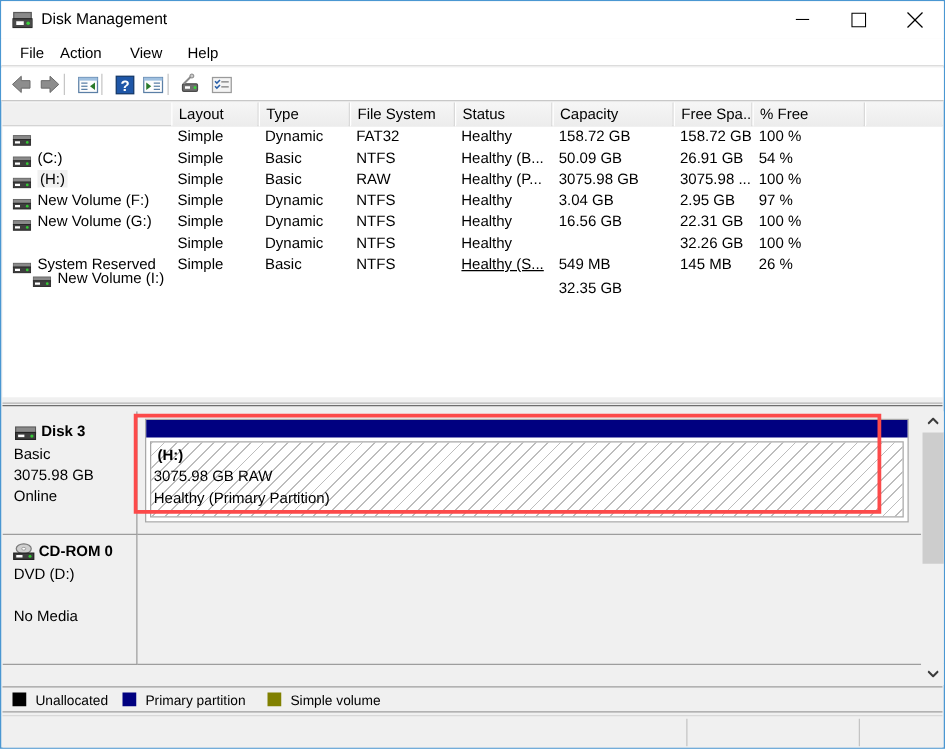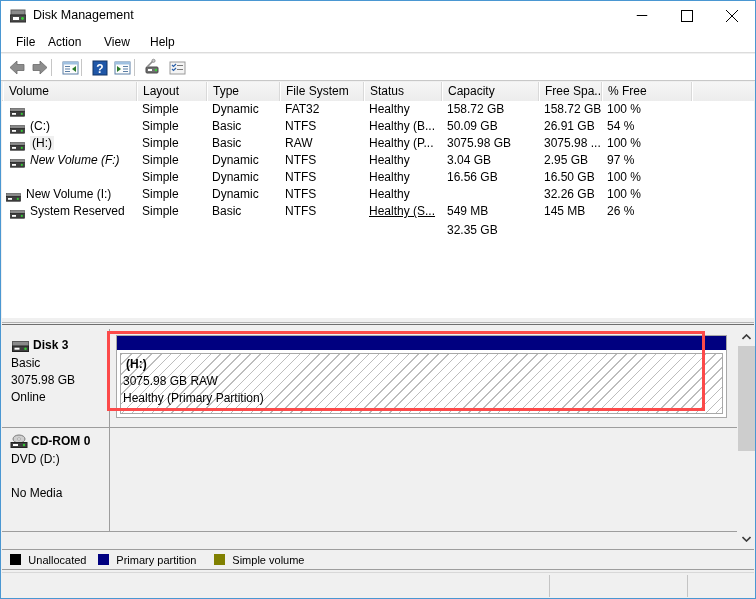--- a/index.html
+++ b/index.html
@@ -392,21 +392,20 @@
         <path d="M5 7 l1.5 1.5 L9 6" stroke="#2a5fa8" stroke-width="1.2" fill="none"></path>
         <rect x="10" y="7" width="6" height="1" fill="#7a7a7a"></rect>
         <path d="M5 11 l1.5 1.5 L9 10" stroke="#2a5fa8" stroke-width="1.2" fill="none"></path>
         <rect x="10" y="11" width="6" height="1" fill="#7a7a7a"></rect>
       </svg>
     </div>
   </div>
 
   <div id="vol-panel">
     <div id="vol-header">
-      <div class="vh-cell" style="left:1px;width:134px">Volume</div>
       <div class="vh-cell" style="left:135px;width:70px">Layout</div>
       <div class="vh-cell" style="left:205px;width:73px">Type</div>
       <div class="vh-cell" style="left:278px;width:84px">File System</div>
       <div class="vh-cell" style="left:362px;width:78px">Status</div>
       <div class="vh-cell" style="left:440px;width:97px">Capacity</div>
       <div class="vh-cell" style="left:537px;width:63px">Free Spa...</div>
       <div class="vh-cell" style="left:600px;width:90px">% Free</div>
       <div class="vh-cell" style="left:690px;width:62px;border-right:none"></div>
     </div>
     <div id="vol-rows">
@@ -449,45 +448,51 @@
               </svg></span><span class="vol-label-hl">(H:)</span></div>
           <div class="vcell" style="left: 140px; width: 64px;">Simple</div>
           <div class="vcell" style="left: 210px; width: 67px;">Basic</div>
           <div class="vcell" style="left: 283px; width: 78px;">RAW</div>
           <div class="vcell" style="left: 367px; width: 72px;">Healthy (P...</div>
           <div class="vcell" style="left: 445px; width: 91px;">3075.98 GB</div>
           <div class="vcell" style="left: 542px; width: 57px;">3075.98 ...</div>
           <div class="vcell" style="left: 605px; width: 84px;">100 %</div>
         </div>
         <div class="vrow" style="top: 51px;">
-          <div class="vcell" style="left: 8px; width: 126px; padding-left: 20px; font-style: italic;"><span class="drive-ico" style="left: 0px;"><svg width="15" height="9" viewBox="0 0 15 9">
+          <div class="vcell" style="left: 8px; width: 126px; padding-left: 20px;"><span class="drive-ico" style="left: 0px;"><svg width="15" height="9" viewBox="0 0 15 9">
                 <rect x="0.5" y="0.5" width="14" height="3.2" fill="#8a8a8a" stroke="#5a5a5a" stroke-width="0.7"></rect>
                 <rect x="0.5" y="3.6" width="14" height="4.6" fill="#3f3f3f" stroke="#222" stroke-width="0.7"></rect>
                 <rect x="2" y="5" width="4" height="1.8" fill="#ffffff"></rect>
                 <circle cx="11.8" cy="5.9" r="1.1" fill="#35c935"></circle>
               </svg></span><span>New Volume (F:)</span></div>
           <div class="vcell" style="left: 140px; width: 64px;">Simple</div>
           <div class="vcell" style="left: 210px; width: 67px;">Dynamic</div>
           <div class="vcell" style="left: 283px; width: 78px;">NTFS</div>
           <div class="vcell" style="left: 367px; width: 72px;">Healthy</div>
           <div class="vcell" style="left: 445px; width: 91px;">3.04 GB</div>
           <div class="vcell" style="left: 542px; width: 57px;">2.95 GB</div>
           <div class="vcell" style="left: 605px; width: 84px;">97 %</div>
         </div>
         <div class="vrow" style="top: 68px;">
+          <div class="vcell" style="left: 8px; width: 126px; padding-left: 20px;"><span class="drive-ico" style="left: 0px;"><svg width="15" height="9" viewBox="0 0 15 9">
+                <rect x="0.5" y="0.5" width="14" height="3.2" fill="#8a8a8a" stroke="#5a5a5a" stroke-width="0.7"></rect>
+                <rect x="0.5" y="3.6" width="14" height="4.6" fill="#3f3f3f" stroke="#222" stroke-width="0.7"></rect>
+                <rect x="2" y="5" width="4" height="1.8" fill="#ffffff"></rect>
+                <circle cx="11.8" cy="5.9" r="1.1" fill="#35c935"></circle>
+              </svg></span><span>New Volume (G:)</span></div>
           <div class="vcell" style="left: 140px; width: 64px;">Simple</div>
           <div class="vcell" style="left: 210px; width: 67px;">Dynamic</div>
           <div class="vcell" style="left: 283px; width: 78px;">NTFS</div>
           <div class="vcell" style="left: 367px; width: 72px;">Healthy</div>
           <div class="vcell" style="left: 445px; width: 91px;">16.56 GB</div>
-          <div class="vcell" style="left: 542px; width: 57px;">16.50 GB</div>
+          <div class="vcell" style="left: 542px; width: 57px;">22.31 GB</div>
           <div class="vcell" style="left: 605px; width: 84px;">100 %</div>
         </div>
         <div class="vrow" style="top: 85px;">
-          <div class="vcell" style="left: 4px; width: 126px; padding-left: 20px;"><span class="drive-ico" style="left: 0px;"><svg width="15" height="9" viewBox="0 0 15 9">
+          <div class="vcell" style="left: 24px; width: 126px; padding-left: 20px; margin-top: 28px;"><span class="drive-ico" style="left: 0px;"><svg width="15" height="9" viewBox="0 0 15 9">
                 <rect x="0.5" y="0.5" width="14" height="3.2" fill="#8a8a8a" stroke="#5a5a5a" stroke-width="0.7"></rect>
                 <rect x="0.5" y="3.6" width="14" height="4.6" fill="#3f3f3f" stroke="#222" stroke-width="0.7"></rect>
                 <rect x="2" y="5" width="4" height="1.8" fill="#ffffff"></rect>
                 <circle cx="11.8" cy="5.9" r="1.1" fill="#35c935"></circle>
               </svg></span><span>New Volume (I:)</span></div>
           <div class="vcell" style="left: 140px; width: 64px;">Simple</div>
           <div class="vcell" style="left: 210px; width: 67px;">Dynamic</div>
           <div class="vcell" style="left: 283px; width: 78px;">NTFS</div>
           <div class="vcell" style="left: 367px; width: 72px;">Healthy</div>
           <div class="vcell" style="left: 445px; width: 91px; margin-top: 36px;">32.35 GB</div>

